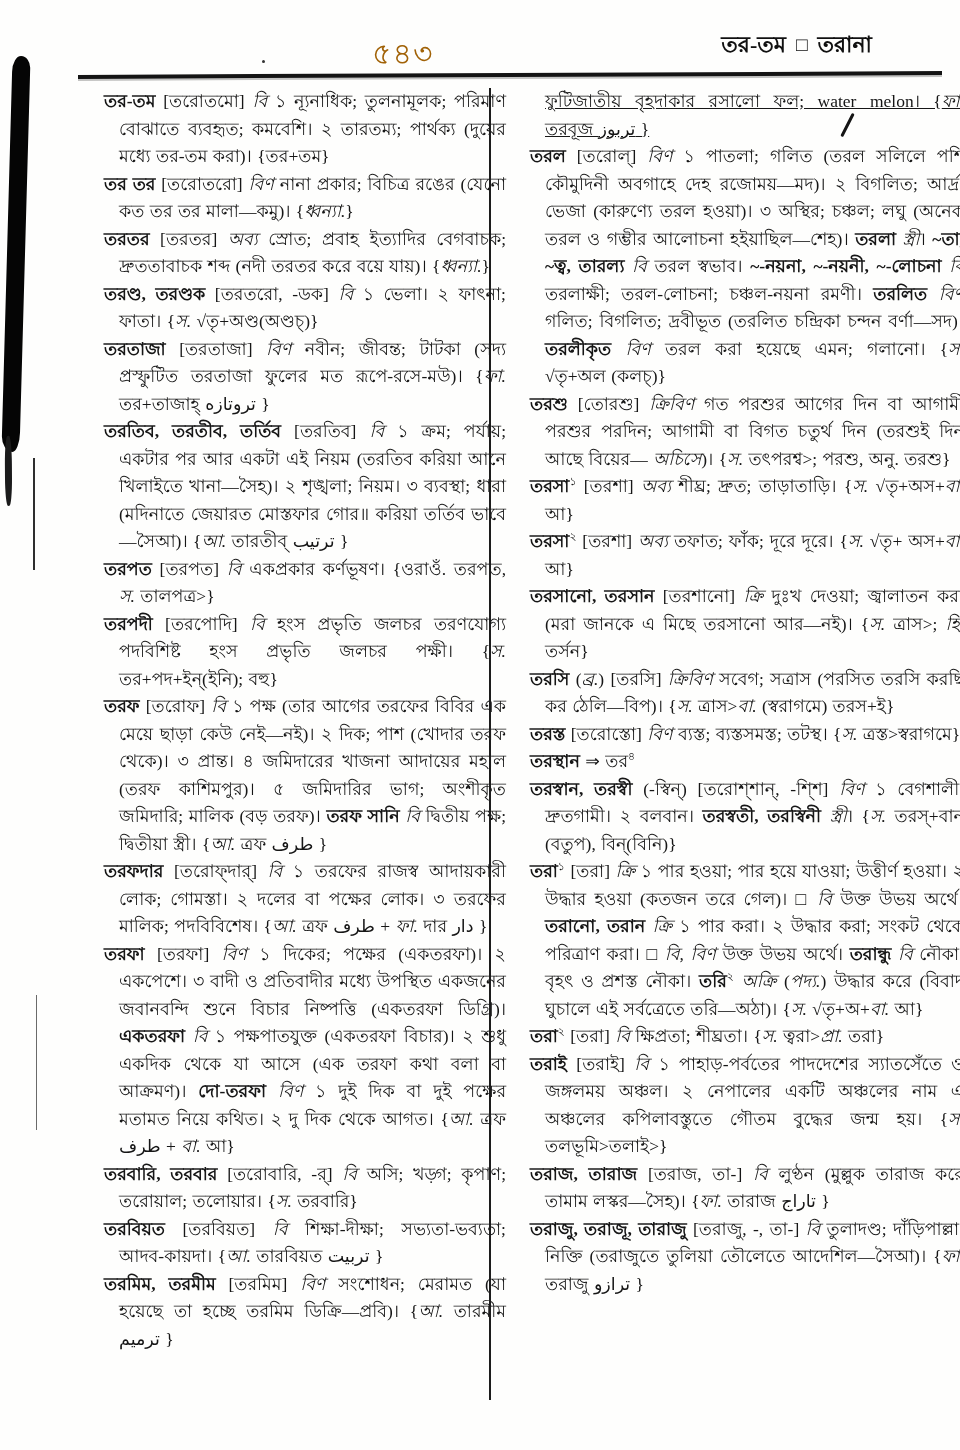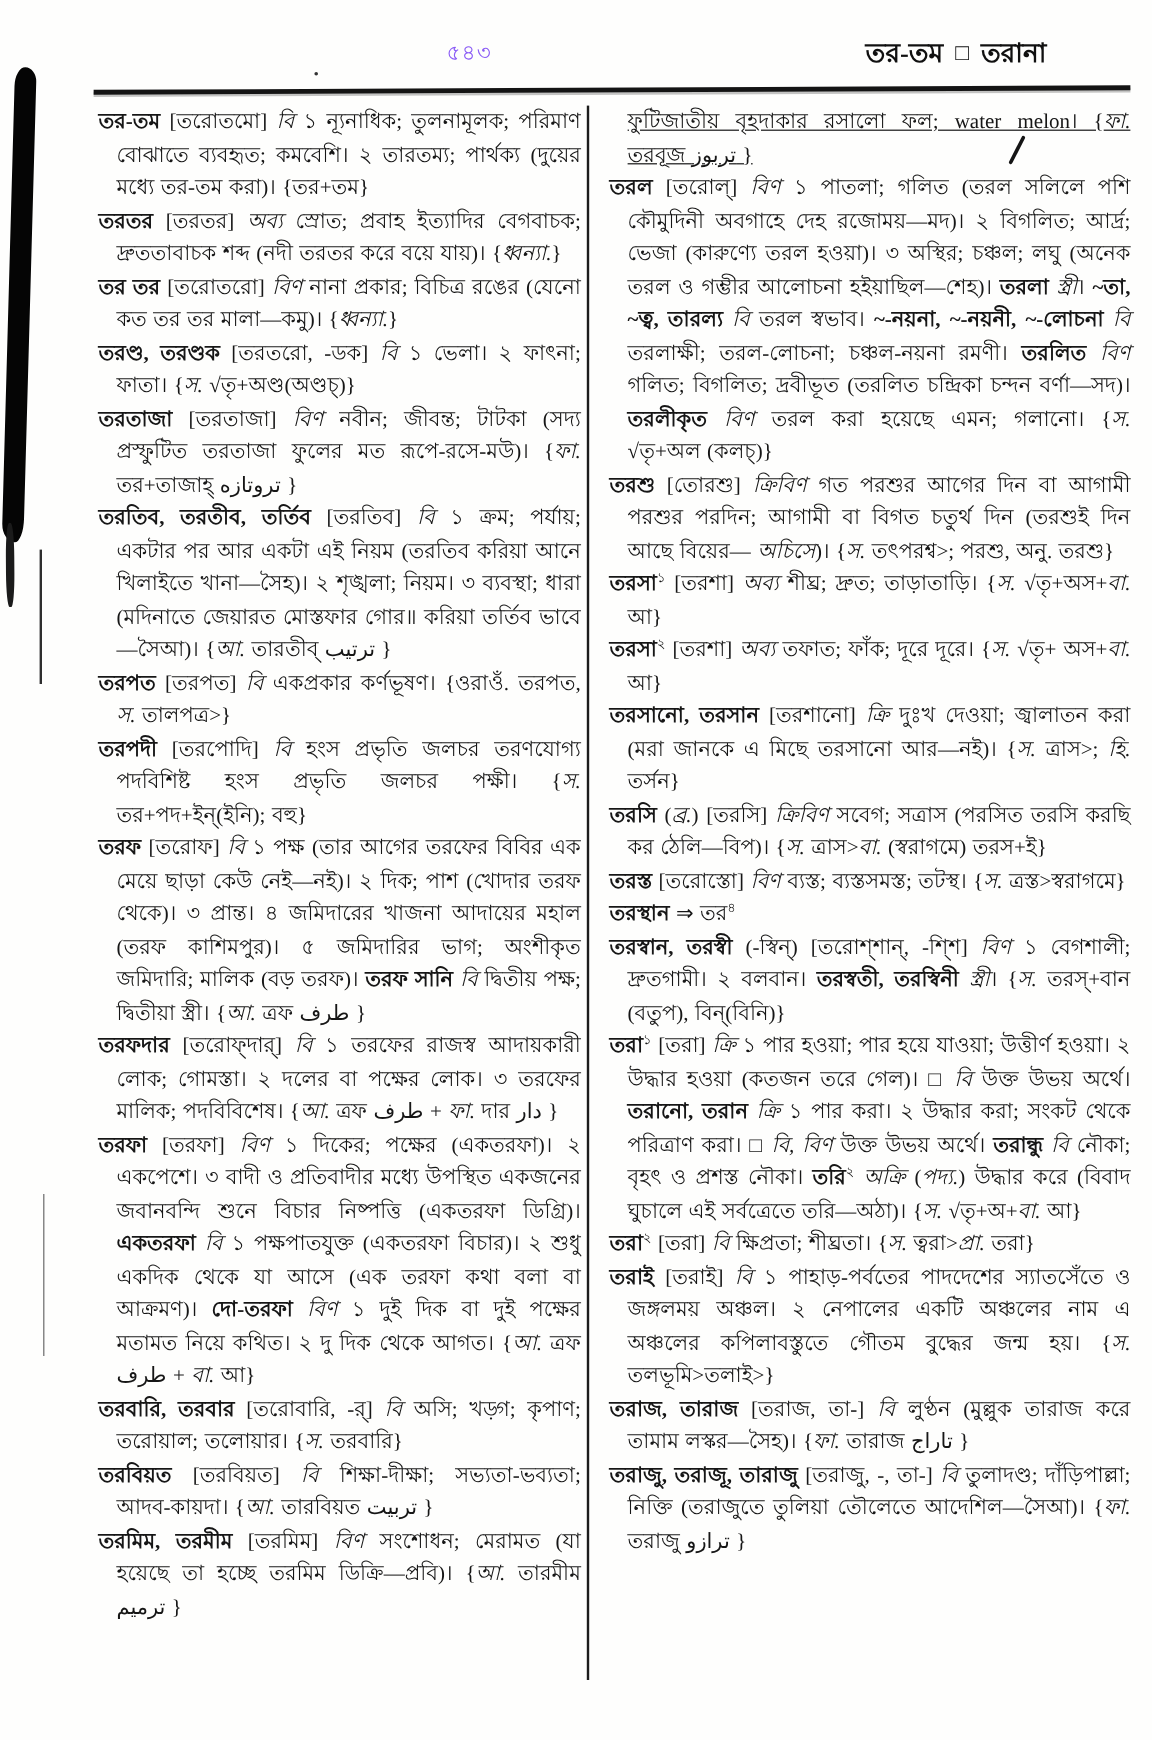--- a/index.html
+++ b/index.html
@@ -7,35 +7,35 @@
     position:relative;
     width:960px;height:1450px;
     background:#fefefdff;
     font-family:"Liberation Serif","DejaVu Sans",serif;
     color:#161616;
     overflow:hidden;
   }
   
   .page-number{
     position:absolute;top:30px;left:372px;
-    font-size:18px;letter-spacing:1px;color:#8b5cf6;
+    font-size:30px;letter-spacing:1px;color:#a16207;
   }
   .guide-words{
     position:absolute;top:27px;right:88px;
     font-size:22px;font-weight:bold;color:#101010;
     display:flex;align-items:center;gap:10px;white-space:nowrap;
   }
   .guide-sep{font-weight:normal;font-size:19px;position:relative;top:-1px;}
   .header-rule{
     position:absolute;top:73px;left:78px;width:864px;height:4px;
     background:#141414;transform:rotate(-0.25deg);
     box-shadow:0 2px 0 rgba(20,20,20,.25);
   }
   
-  .col{position:absolute;top:88px;}
+  .col{position:absolute;top:88px;margin-left:22px;}
   #col-left{left:82px;width:402px;}
   #col-right{left:508px;width:434px;}
   .divider{
     position:absolute;top:88px;left:489px;width:2px;height:1312px;
     background:#1c1c1c;
   }
   .entry{
     font-size:17.5px;line-height:27.5px;
     text-align:justify;
     padding-left:15px;text-indent:-15px;
@@ -84,22 +84,22 @@
   <span class="guide-words">
     <span>তর-তম</span>
     <span class="guide-sep">□</span>
     <span>তরানা</span>
   </span>
 
   <div class="header-rule"></div>
 
   <section class="col" id="col-left">
       <div class="entry"><span class="b">তর-তম</span><span class="n"> [তরোতমো] </span><span class="i">বি</span><span class="n"> ১ ন্যূনাধিক; তুলনামূলক; পরিমাণ বোঝাতে ব্যবহৃত; কমবেশি। ২ তারতম্য; পার্থক্য (দুয়ের মধ্যে তর-তম করা)। {তর+তম}</span></div>
+      <div class="entry"><span class="b">তর তর</span><span class="n"> [তরোতরো] </span><span class="i">বিণ</span><span class="n"> নানা প্রকার; বিচিত্র রঙের (যেনো কত তর তর মালা—কমু)। {</span><span class="i">ধ্বন্যা.</span><span class="n">}</span></div>
       <div class="entry"><span class="b">তরতর</span><span class="n"> [তরতর] </span><span class="i">অব্য</span><span class="n"> স্রোত; প্রবাহ ইত্যাদির বেগবাচক; দ্রুততাবাচক শব্দ (নদী তরতর করে বয়ে যায়)। {</span><span class="i">ধ্বন্যা.</span><span class="n">}</span></div>
-      <div class="entry"><span class="b">তর তর</span><span class="n"> [তরোতরো] </span><span class="i">বিণ</span><span class="n"> নানা প্রকার; বিচিত্র রঙের (যেনো কত তর তর মালা—কমু)। {</span><span class="i">ধ্বন্যা.</span><span class="n">}</span></div>
       <div class="entry"><span class="b">তরণ্ড, তরণ্ডক</span><span class="n"> [তরতরো, -ডক] </span><span class="i">বি</span><span class="n"> ১ ভেলা। ২ ফাৎনা; ফাতা। {</span><span class="i">স.</span><span class="n"> √তৃ+অণ্ড(অণ্ডচ্)}</span></div>
       <div class="entry"><span class="b">তরতাজা</span><span class="n"> [তরতাজা] </span><span class="i">বিণ</span><span class="n"> নবীন; জীবন্ত; টাটকা (সদ্য প্রস্ফুটিত তরতাজা ফুলের মত রূপে-রসে-মউ)। {</span><span class="i">ফা.</span><span class="n"> তর+তাজাহ্ تروتازه }</span></div>
       <div class="entry"><span class="b">তরতিব, তরতীব, তর্তিব</span><span class="n"> [তরতিব] </span><span class="i">বি</span><span class="n"> ১ ক্রম; পর্যায়; একটার পর আর একটা এই নিয়ম (তরতিব করিয়া আনে খিলাইতে খানা—সৈহ)। ২ শৃঙ্খলা; নিয়ম। ৩ ব্যবস্থা; ধারা (মদিনাতে জেয়ারত মোস্তফার গোর॥ করিয়া তর্তিব ভাবে—সৈআ)। {</span><span class="i">আ.</span><span class="n"> তারতীব্ ترتيب }</span></div>
       <div class="entry"><span class="b">তরপত</span><span class="n"> [তরপত] </span><span class="i">বি</span><span class="n"> একপ্রকার কর্ণভূষণ। {ওরাওঁ. তরপত, </span><span class="i">স.</span><span class="n"> তালপত্র&gt;}</span></div>
       <div class="entry"><span class="b">তরপদী</span><span class="n"> [তরপোদি] </span><span class="i">বি</span><span class="n"> হংস প্রভৃতি জলচর তরণযোগ্য পদবিশিষ্ট হংস প্রভৃতি জলচর পক্ষী। {</span><span class="i">স.</span><span class="n"> তর+পদ+ইন্(ইনি); বহু}</span></div>
       <div class="entry"><span class="b">তরফ</span><span class="n"> [তরোফ] </span><span class="i">বি</span><span class="n"> ১ পক্ষ (তার আগের তরফের বিবির এক মেয়ে ছাড়া কেউ নেই—নই)। ২ দিক; পাশ (খোদার তরফ থেকে)। ৩ প্রান্ত। ৪ জমিদারের খাজনা আদায়ের মহাল (তরফ কাশিমপুর)। ৫ জমিদারির ভাগ; অংশীকৃত জমিদারি; মালিক (বড় তরফ)। </span><span class="b">তরফ সানি</span><span class="n"> </span><span class="i">বি</span><span class="n"> দ্বিতীয় পক্ষ; দ্বিতীয়া স্ত্রী। {</span><span class="i">আ.</span><span class="n"> ত্রফ طرف }</span></div>
       <div class="entry"><span class="b">তরফদার</span><span class="n"> [তরোফ্দার্] </span><span class="i">বি</span><span class="n"> ১ তরফের রাজস্ব আদায়কারী লোক; গোমস্তা। ২ দলের বা পক্ষের লোক। ৩ তরফের মালিক; পদবিবিশেষ। {</span><span class="i">আ.</span><span class="n"> ত্রফ طرف + </span><span class="i">ফা.</span><span class="n"> দার دار }</span></div>
       <div class="entry"><span class="b">তরফা</span><span class="n"> [তরফা] </span><span class="i">বিণ</span><span class="n"> ১ দিকের; পক্ষের (একতরফা)। ২ একপেশে। ৩ বাদী ও প্রতিবাদীর মধ্যে উপস্থিত একজনের জবানবন্দি শুনে বিচার নিষ্পত্তি (একতরফা ডিগ্রি)। </span><span class="b">একতরফা</span><span class="n"> </span><span class="i">বি</span><span class="n"> ১ পক্ষপাতযুক্ত (একতরফা বিচার)। ২ শুধু একদিক থেকে যা আসে (এক তরফা কথা বলা বা আক্রমণ)। </span><span class="b">দো-তরফা</span><span class="n"> </span><span class="i">বিণ</span><span class="n"> ১ দুই দিক বা দুই পক্ষের মতামত নিয়ে কথিত। ২ দু দিক থেকে আগত। {</span><span class="i">আ.</span><span class="n"> ত্রফ طرف + </span><span class="i">বা.</span><span class="n"> আ}</span></div>
       <div class="entry"><span class="b">তরবারি, তরবার</span><span class="n"> [তরোবারি, -র্] </span><span class="i">বি</span><span class="n"> অসি; খড়্গ; কৃপাণ; তরোয়াল; তলোয়ার। {</span><span class="i">স.</span><span class="n"> তরবারি}</span></div>
       <div class="entry"><span class="b">তরবিয়ত</span><span class="n"> [তরবিয়ত] </span><span class="i">বি</span><span class="n"> শিক্ষা-দীক্ষা; সভ্যতা-ভব্যতা; আদব-কায়দা। {</span><span class="i">আ.</span><span class="n"> তারবিয়ত تربيت }</span></div>

